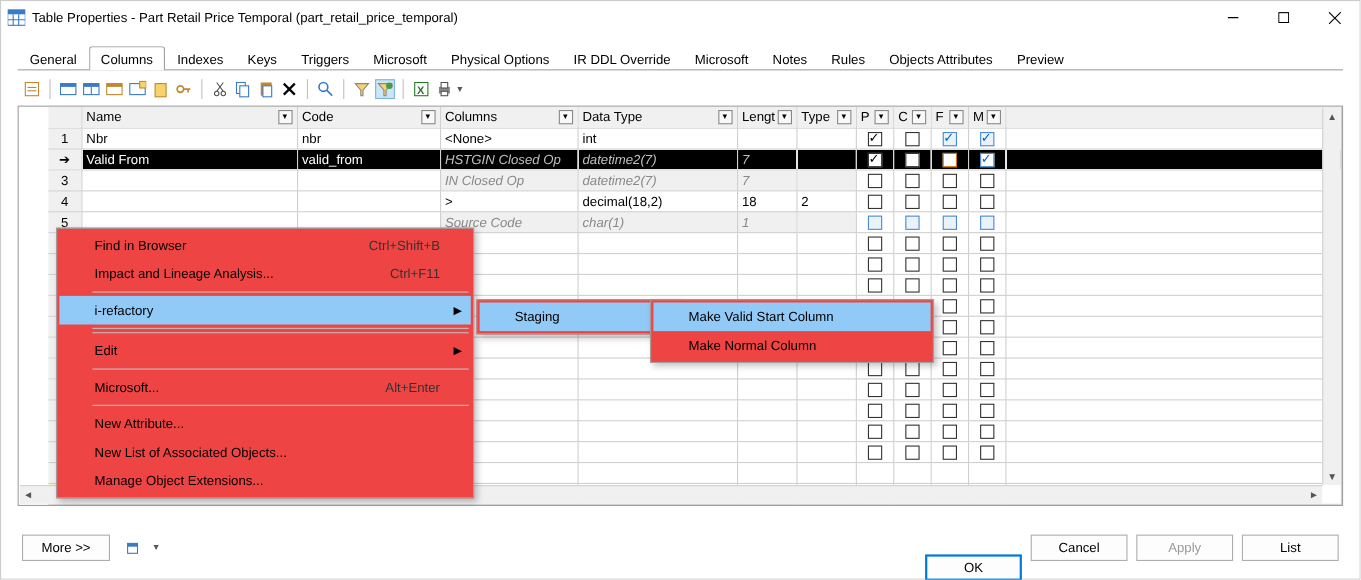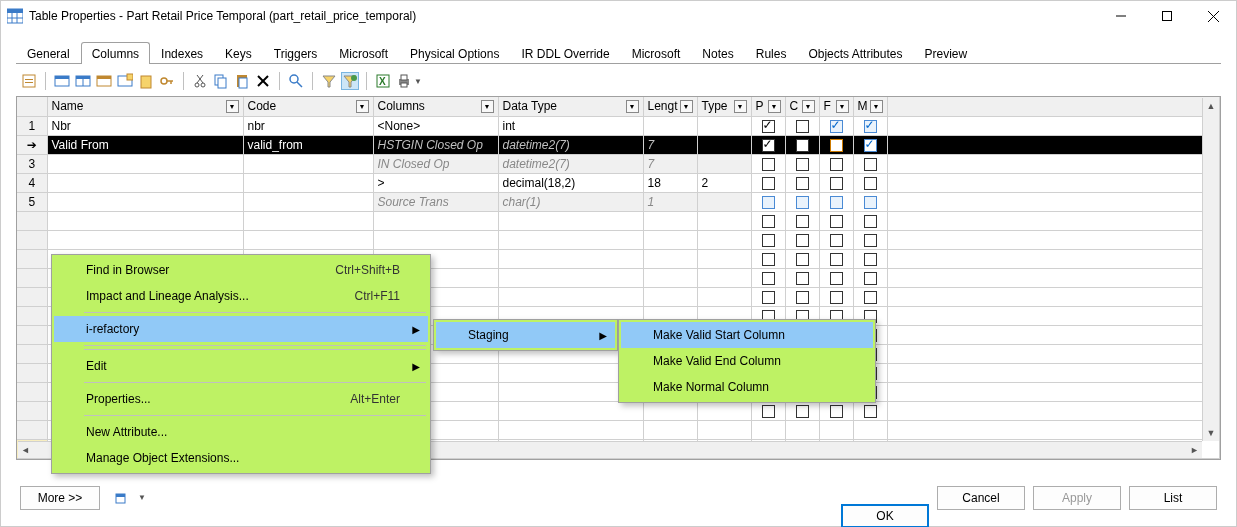--- a/index.html
+++ b/index.html
@@ -11,21 +11,21 @@
   .winbtns { display: flex; }
   .winbtn { width: 46px; height: 30px; display: flex; align-items: center; justify-content: center; font-family: Arial; font-size: 13px; }
   .client { flex: 1; padding: 10px 15px 8px 15px; display: flex; flex-direction: column; position: relative; }
   .tabs { display: flex; border-bottom: 1px solid #a0a0a0; }
   .tab { padding: 4px 10px 3px 10px; border: 1px solid transparent; border-bottom: none; position: relative; top: 1px; background: transparent; cursor: default; }
   .tab.active { background: #fff; border-color: #a0a0a0; border-top-left-radius: 3px; border-top-right-radius: 3px; }
   .toolbar { display: flex; align-items: center; gap: 3px; padding: 8px 4px 6px 4px; }
   .toolbar .sep { width: 1px; height: 18px; background: #c0c0c0; margin: 0 4px; }
   .toolbar .tbicon { width: 18px; height: 18px; display: inline-flex; align-items: center; justify-content: center; border: 1px solid transparent; }
   .toolbar .tbicon.active { background: #cde6f7; border-color: #7ab5e0; }
-  .gridwrap { flex: 1; border: 1px solid #a0a0a0; position: relative; overflow: hidden; background: #fff; }
+  .gridwrap { flex: 1; border: 1px solid #a0a0a0; position: relative; overflow: hidden; background: #fff; padding-left: 27px; }
   table.grid { border-collapse: collapse; width: 100%; table-layout: fixed; }
   table.grid th, table.grid td { border-right: 1px solid #d0d0d0; border-bottom: 1px solid #d0d0d0; height: 19px; padding: 0 4px; text-align: left; font-size: 12px; overflow: hidden; white-space: nowrap; }
   table.grid th { background: #f0f0f0; font-weight: normal; position: relative; text-align: center; }
   table.grid th .hdflex { display: flex; align-items: center; justify-content: space-between; }
   table.grid th .drop { width: 13px; height: 13px; border: 1px solid #888; background: #f8f8f8; display: inline-flex; align-items: center; justify-content: center; font-size: 7px; }
   .rowhdr { background: #f0f0f0; text-align: center !important; }
   .rowhdr.filter { background: #f8eec0; }
   .sel-row td { background: #000; color: #fff; }
   .sel-row td.partial { color: #c0c0c0; font-style: italic; }
   .greycell { background: #f0f0f0; color: #888; font-style: italic; }
@@ -36,21 +36,21 @@
   .chk.orange { border-color: #cc7a00; background: #fdf1e0; }
   .sel-row .chk { background: #fff; }
   .footer { display: flex; align-items: center; padding: 8px 4px 4px 4px; gap: 8px; }
   .btn { min-width: 88px; height: 24px; border: 1px solid #adadad; background: #fdfdfd; display: inline-flex; align-items: center; justify-content: center; padding: 0 10px; cursor: default; }
   .btn.default { border: 2px solid #0078d7; margin-top: 36px; }
   .btn.disabled { color: #999; }
   .morebtn { min-width: 80px; }
   .spacer { flex: 1; }
 
   
-  .ctxmenu { position: absolute; background: #bef264; border: 1px solid #a0a0a0; box-shadow: 3px 3px 6px rgba(0,0,0,0.25); padding: 2px; z-index: 50; margin-top: 47px; }
+  .ctxmenu { position: absolute; background: #ef4444; border: 1px solid #a0a0a0; box-shadow: 3px 3px 6px rgba(0,0,0,0.25); padding: 2px; z-index: 50; }
   .ctxmenu .item { display: flex; align-items: center; height: 26px; padding: 0 28px 0 32px; position: relative; white-space: nowrap; }
   .ctxmenu .item.hi { background: #91c9f7; }
   .ctxmenu .item .shortcut { position: absolute; right: 28px; color: #333; }
   .ctxmenu .item .arrow { position: absolute; right: 8px; font-size: 10px; }
   .ctxmenu .msep { height: 1px; background: #c0c0c0; margin: 3px 2px 3px 30px; }
 
   .hscroll { position: absolute; left: 1px; right: 18px; bottom: 1px; height: 17px; background: #f0f0f0; border-top: 1px solid #d0d0d0; display:flex; justify-content: space-between; align-items:center; }
   .vscroll { position: absolute; top: 1px; right: 1px; bottom: 18px; width: 17px; background: #f0f0f0; border-left: 1px solid #d0d0d0; display:flex; flex-direction:column; justify-content: space-between; align-items:center; }
   .scrbtn { width:15px; height:15px; display:flex; align-items:center; justify-content:center; font-size:9px; color:#555;}
   svg { display:block; }
@@ -354,21 +354,21 @@
               <td style="text-align: center;"><span class="chk"></span></td>
               <td style="text-align: center;"><span class="chk"></span></td>
               <td style="text-align: center;"><span class="chk"></span></td>
               <td style="text-align: center;"><span class="chk"></span></td>
               <td></td>
             </tr>
             <tr>
               <td class="rowhdr">5</td>
               <td></td>
               <td></td>
-              <td class="greycell">Source Trans</td>
+              <td class="greycell">Source Code</td>
               <td class="greycell">char(1)</td>
               <td class="greycell">1</td>
               <td class="greycell"></td>
               <td style="text-align: center;"><span class="chk blue"></span></td>
               <td style="text-align: center;"><span class="chk blue"></span></td>
               <td style="text-align: center;"><span class="chk blue"></span></td>
               <td style="text-align: center;"><span class="chk blue"></span></td>
               <td></td>
             </tr>
             <tr>
@@ -600,45 +600,45 @@
           <span class="arrow">▶</span>
         </div>
         <div class="msep"></div>
         <div class="msep"></div>
         <div class="item">
           <span>Edit</span>
           <span class="arrow">▶</span>
         </div>
         <div class="msep"></div>
         <div class="item">
-          <span>Properties...</span>
+          <span>Microsoft...</span>
           <span class="shortcut">Alt+Enter</span>
         </div>
         <div class="msep"></div>
         <div class="item">
           <span>New Attribute...</span>
+        </div>
+        <div class="item">
+          <span>New List of Associated Objects...</span>
         </div>
         <div class="item">
           <span>Manage Object Extensions...</span>
         </div>
       </div>
 
     <div class="ctxmenu" id="ctx2" style="left:432px; top:241px; width:185px;">
       <div class="item hi">
         <span>Staging</span>
         <span class="arrow">▶</span>
       </div>
     </div>
 
-    <div class="ctxmenu" id="ctx3" style="left:617px; top:241px; width:258px;">
+    <div class="ctxmenu" id="ctx3" style="left:590px; top:241px; width:258px;">
         <div class="item hi">
           <span>Make Valid Start Column</span>
         </div>
         <div class="item">
-          <span>Make Valid End Column</span>
-        </div>
-        <div class="item">
           <span>Make Normal Column</span>
         </div>
       </div>
 
   </div>
 </div>
 
 </body></html>

